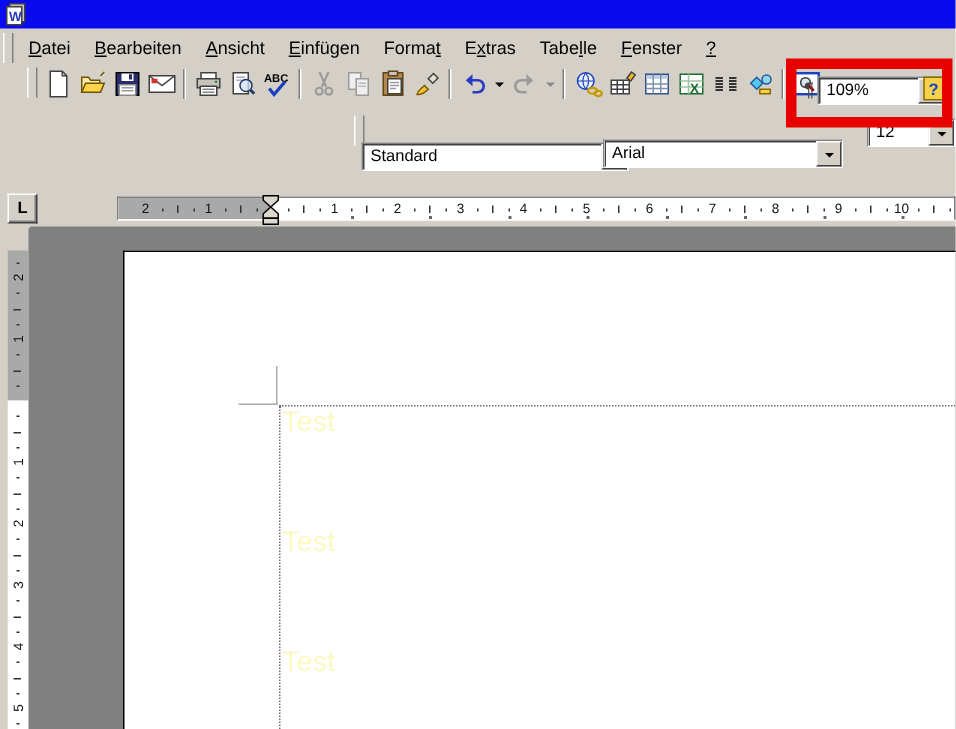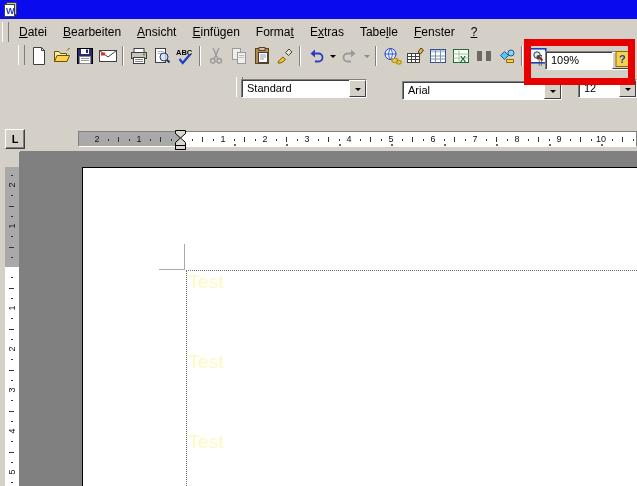--- a/index.html
+++ b/index.html
@@ -275,27 +275,27 @@
   <span class="help-partial">
     <svg width="20" height="20" viewBox="0 0 20 20">
       <rect x="1" y="2.5" width="13" height="15" fill="#f6d24a" stroke="#8a6a00"></rect>
       <text x="4" y="14" font-size="11" font-weight="bold" fill="#1b3fbf" font-family="Liberation Sans,sans-serif">?</text>
     </svg>
   </span>
 </div>
 
 <div class="row fmtbar">
   <span class="grip fmtgrip"></span>
-  <span class="combo" style="left:241px;top:6px;width:126px">
+  <span class="combo" style="left:241px;top:22px;width:178px">
     <span class="val">Standard</span>
     <span class="arrowbtn">
         <span class="caret"></span>
       </span>
   </span>
-  <span class="combo" style="left:402px;top:8px;width:160px">
+  <span class="combo" style="left:402px;top:20px;width:160px">
     <span class="val">Arial</span>
     <span class="arrowbtn">
         <span class="caret"></span>
       </span>
   </span>
   <span class="combo" style="left:578px;top:6px;width:59px">
     <span class="val">12</span>
     <span class="arrowbtn">
         <span class="caret"></span>
       </span>

